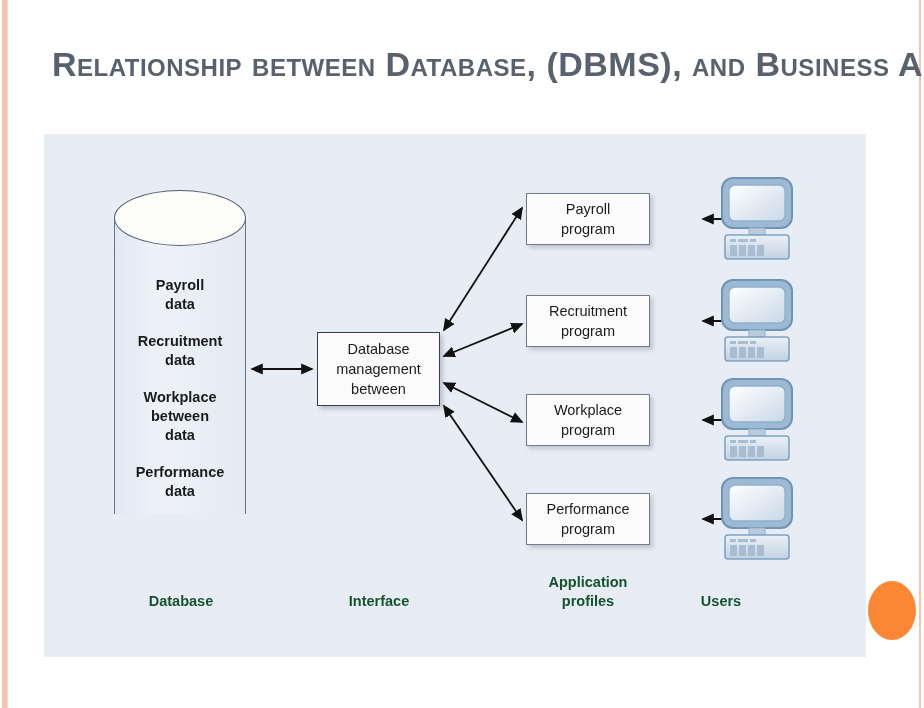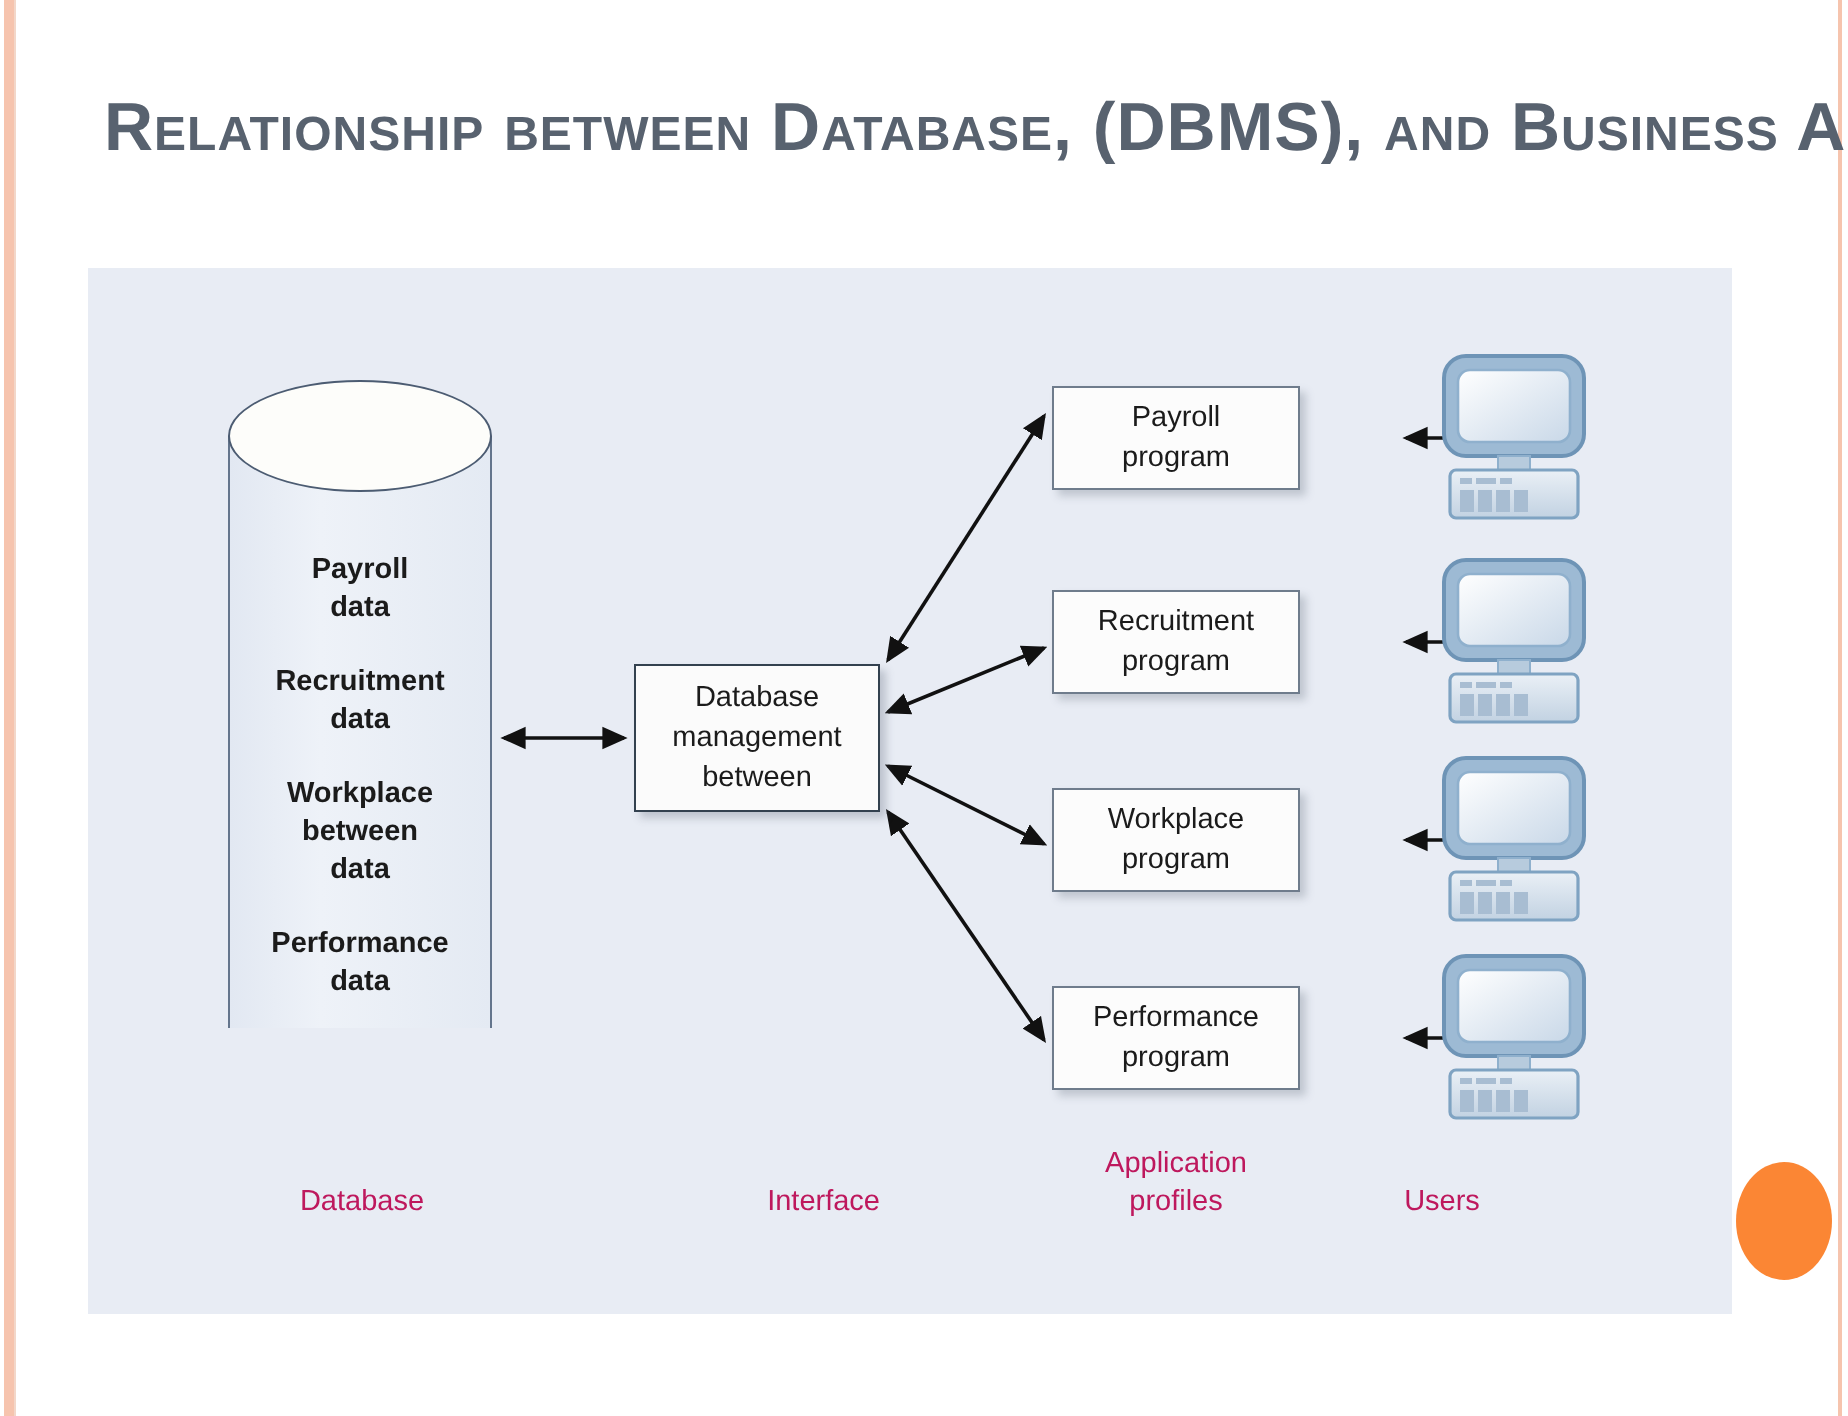--- a/index.html
+++ b/index.html
@@ -117,25 +117,25 @@
   
   .computer{position:absolute;width:76px;height:88px;}
   .cmp-1{left:719px;top:176px;}
   .cmp-2{left:719px;top:278px;}
   .cmp-3{left:719px;top:377px;}
   .cmp-4{left:719px;top:476px;}
 
   
   .caption{
     position:absolute;
-    color:#be185d;font-weight:normal;font-size:14.5px;line-height:19px;
+    color:#14532d;font-weight:bold;font-size:14.5px;line-height:19px;
     text-align:center;
   }
   .cap-db{left:120px;top:592px;width:122px;}
-  .cap-if{left:318px;top:592px;width:122px;text-align:right;}
+  .cap-if{left:318px;top:592px;width:122px;}
   .cap-ap{left:526px;top:573px;width:124px;}
   .cap-us{left:664px;top:592px;width:114px;}
 
   
   .arrows{position:absolute;left:0;top:0;width:822px;height:523px;pointer-events:none;}
 </style>
 </head>
 <body>
 
 <div class="stripe-left"></div>

